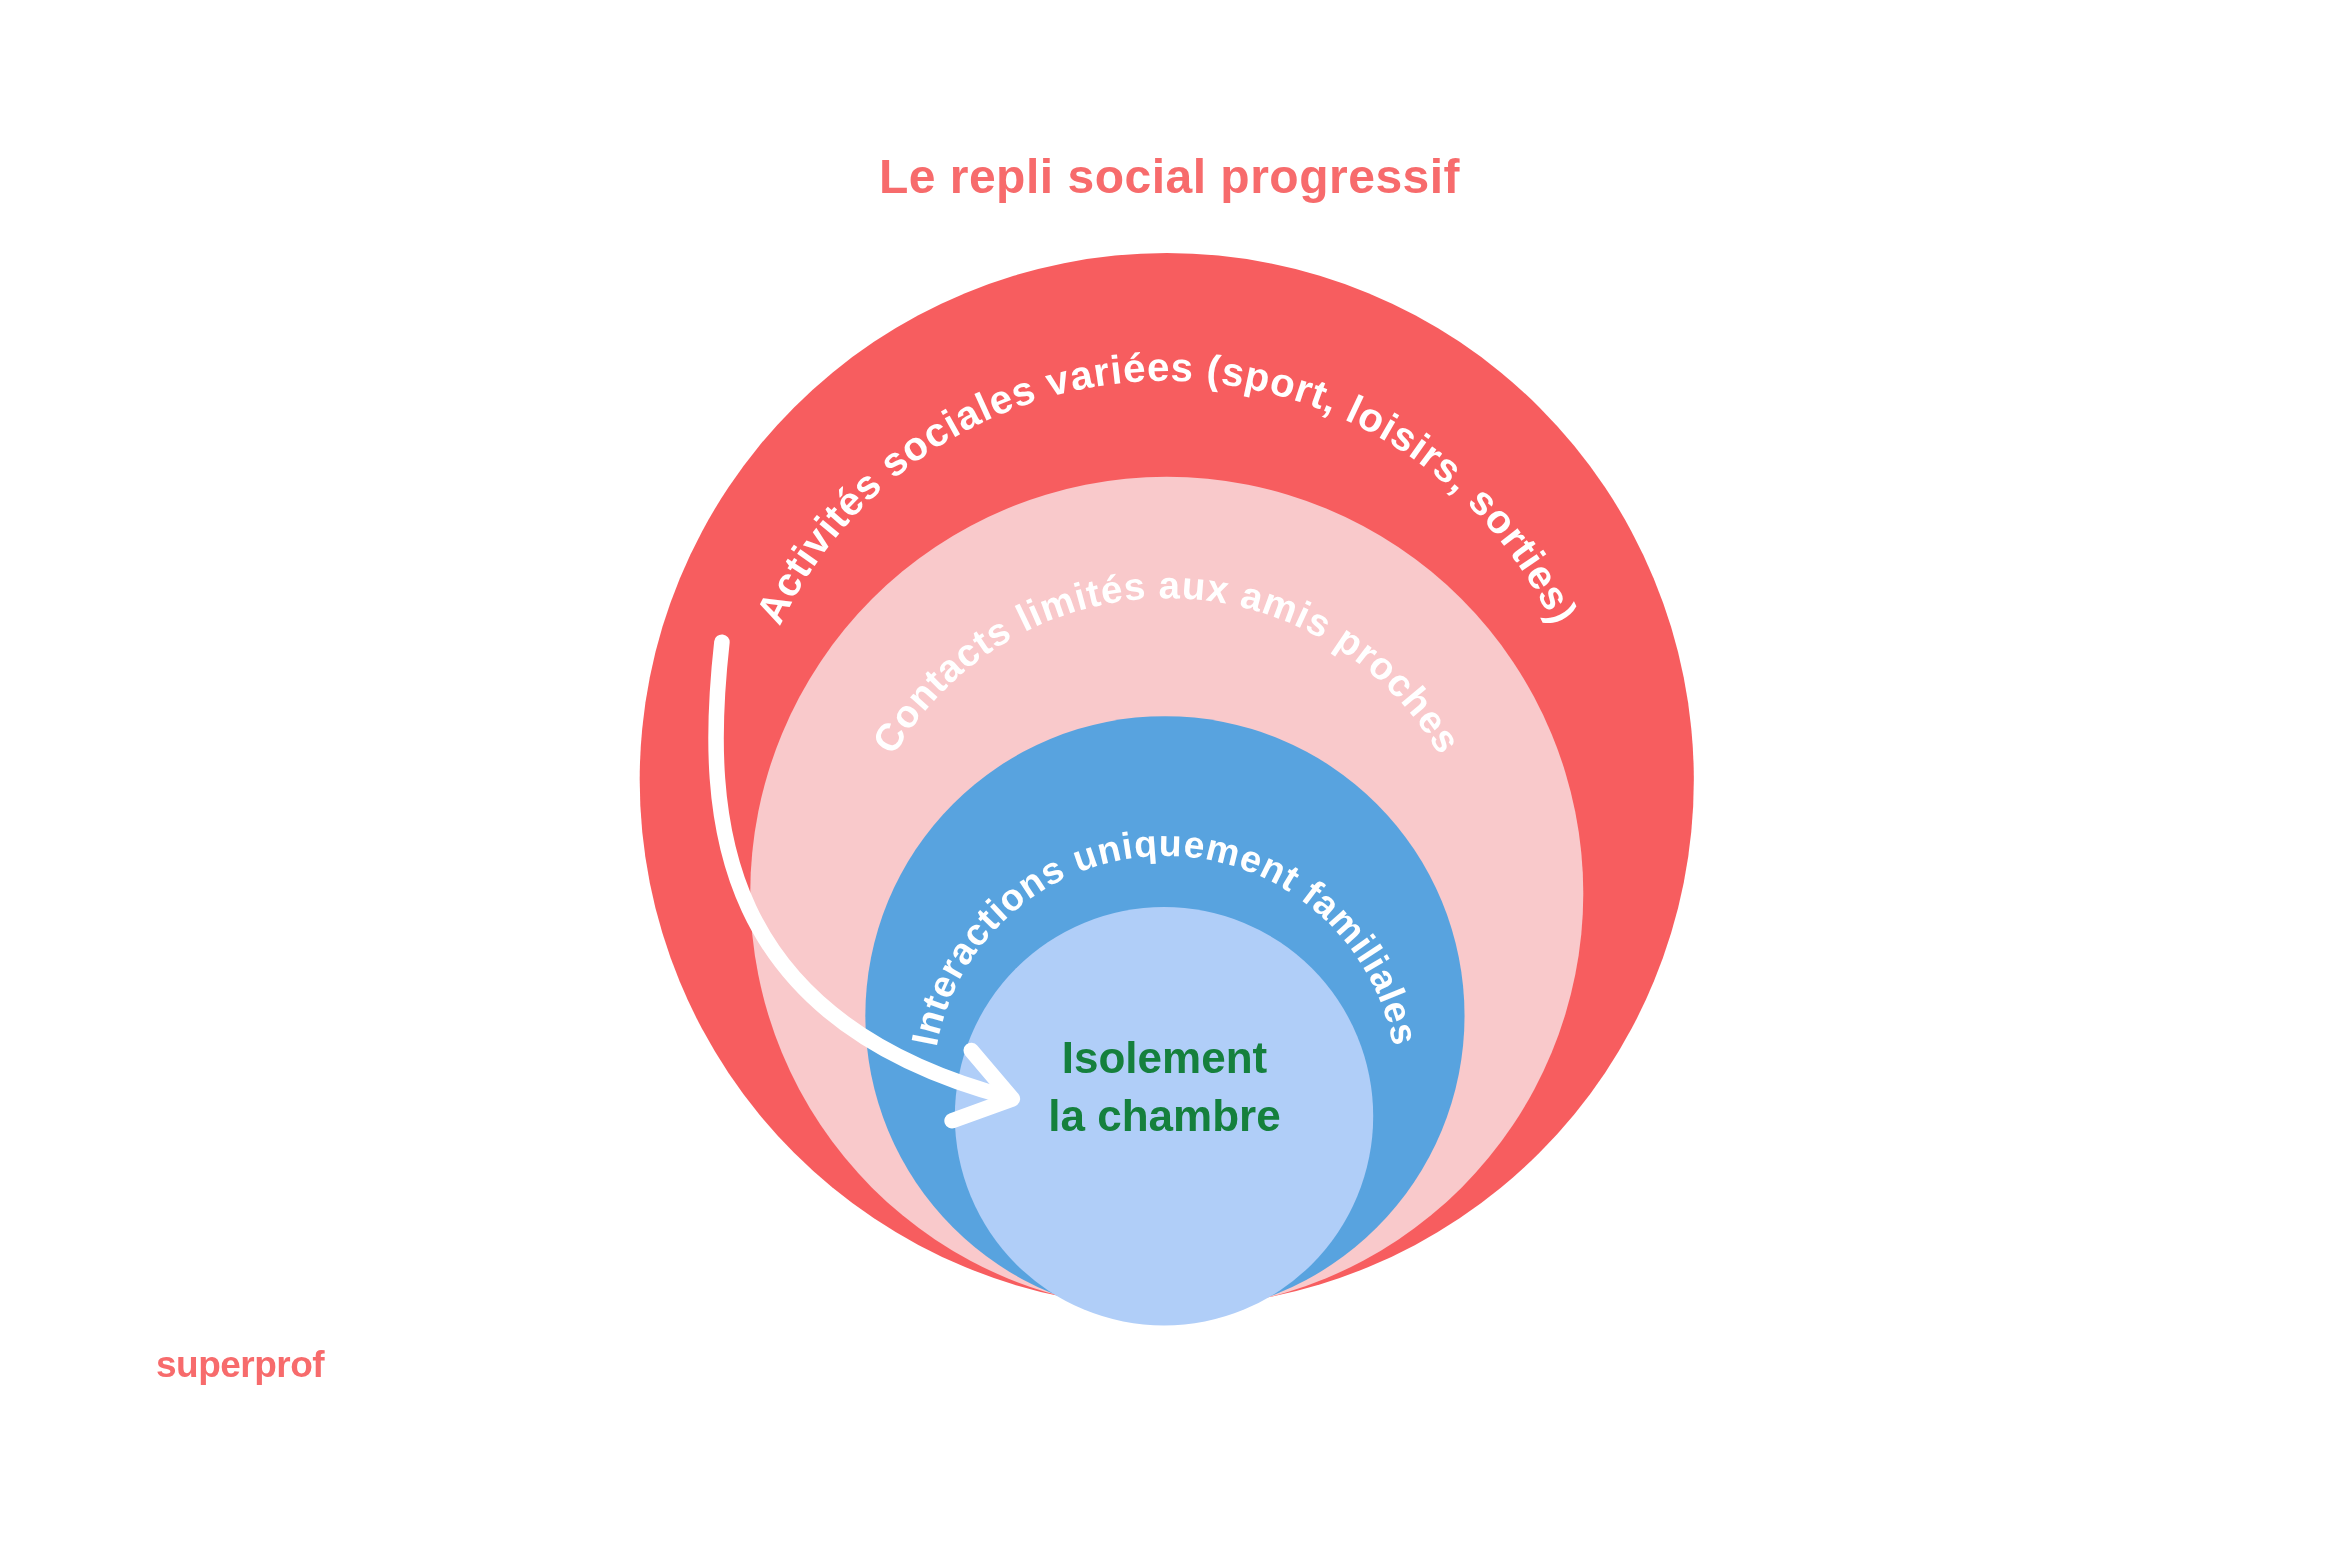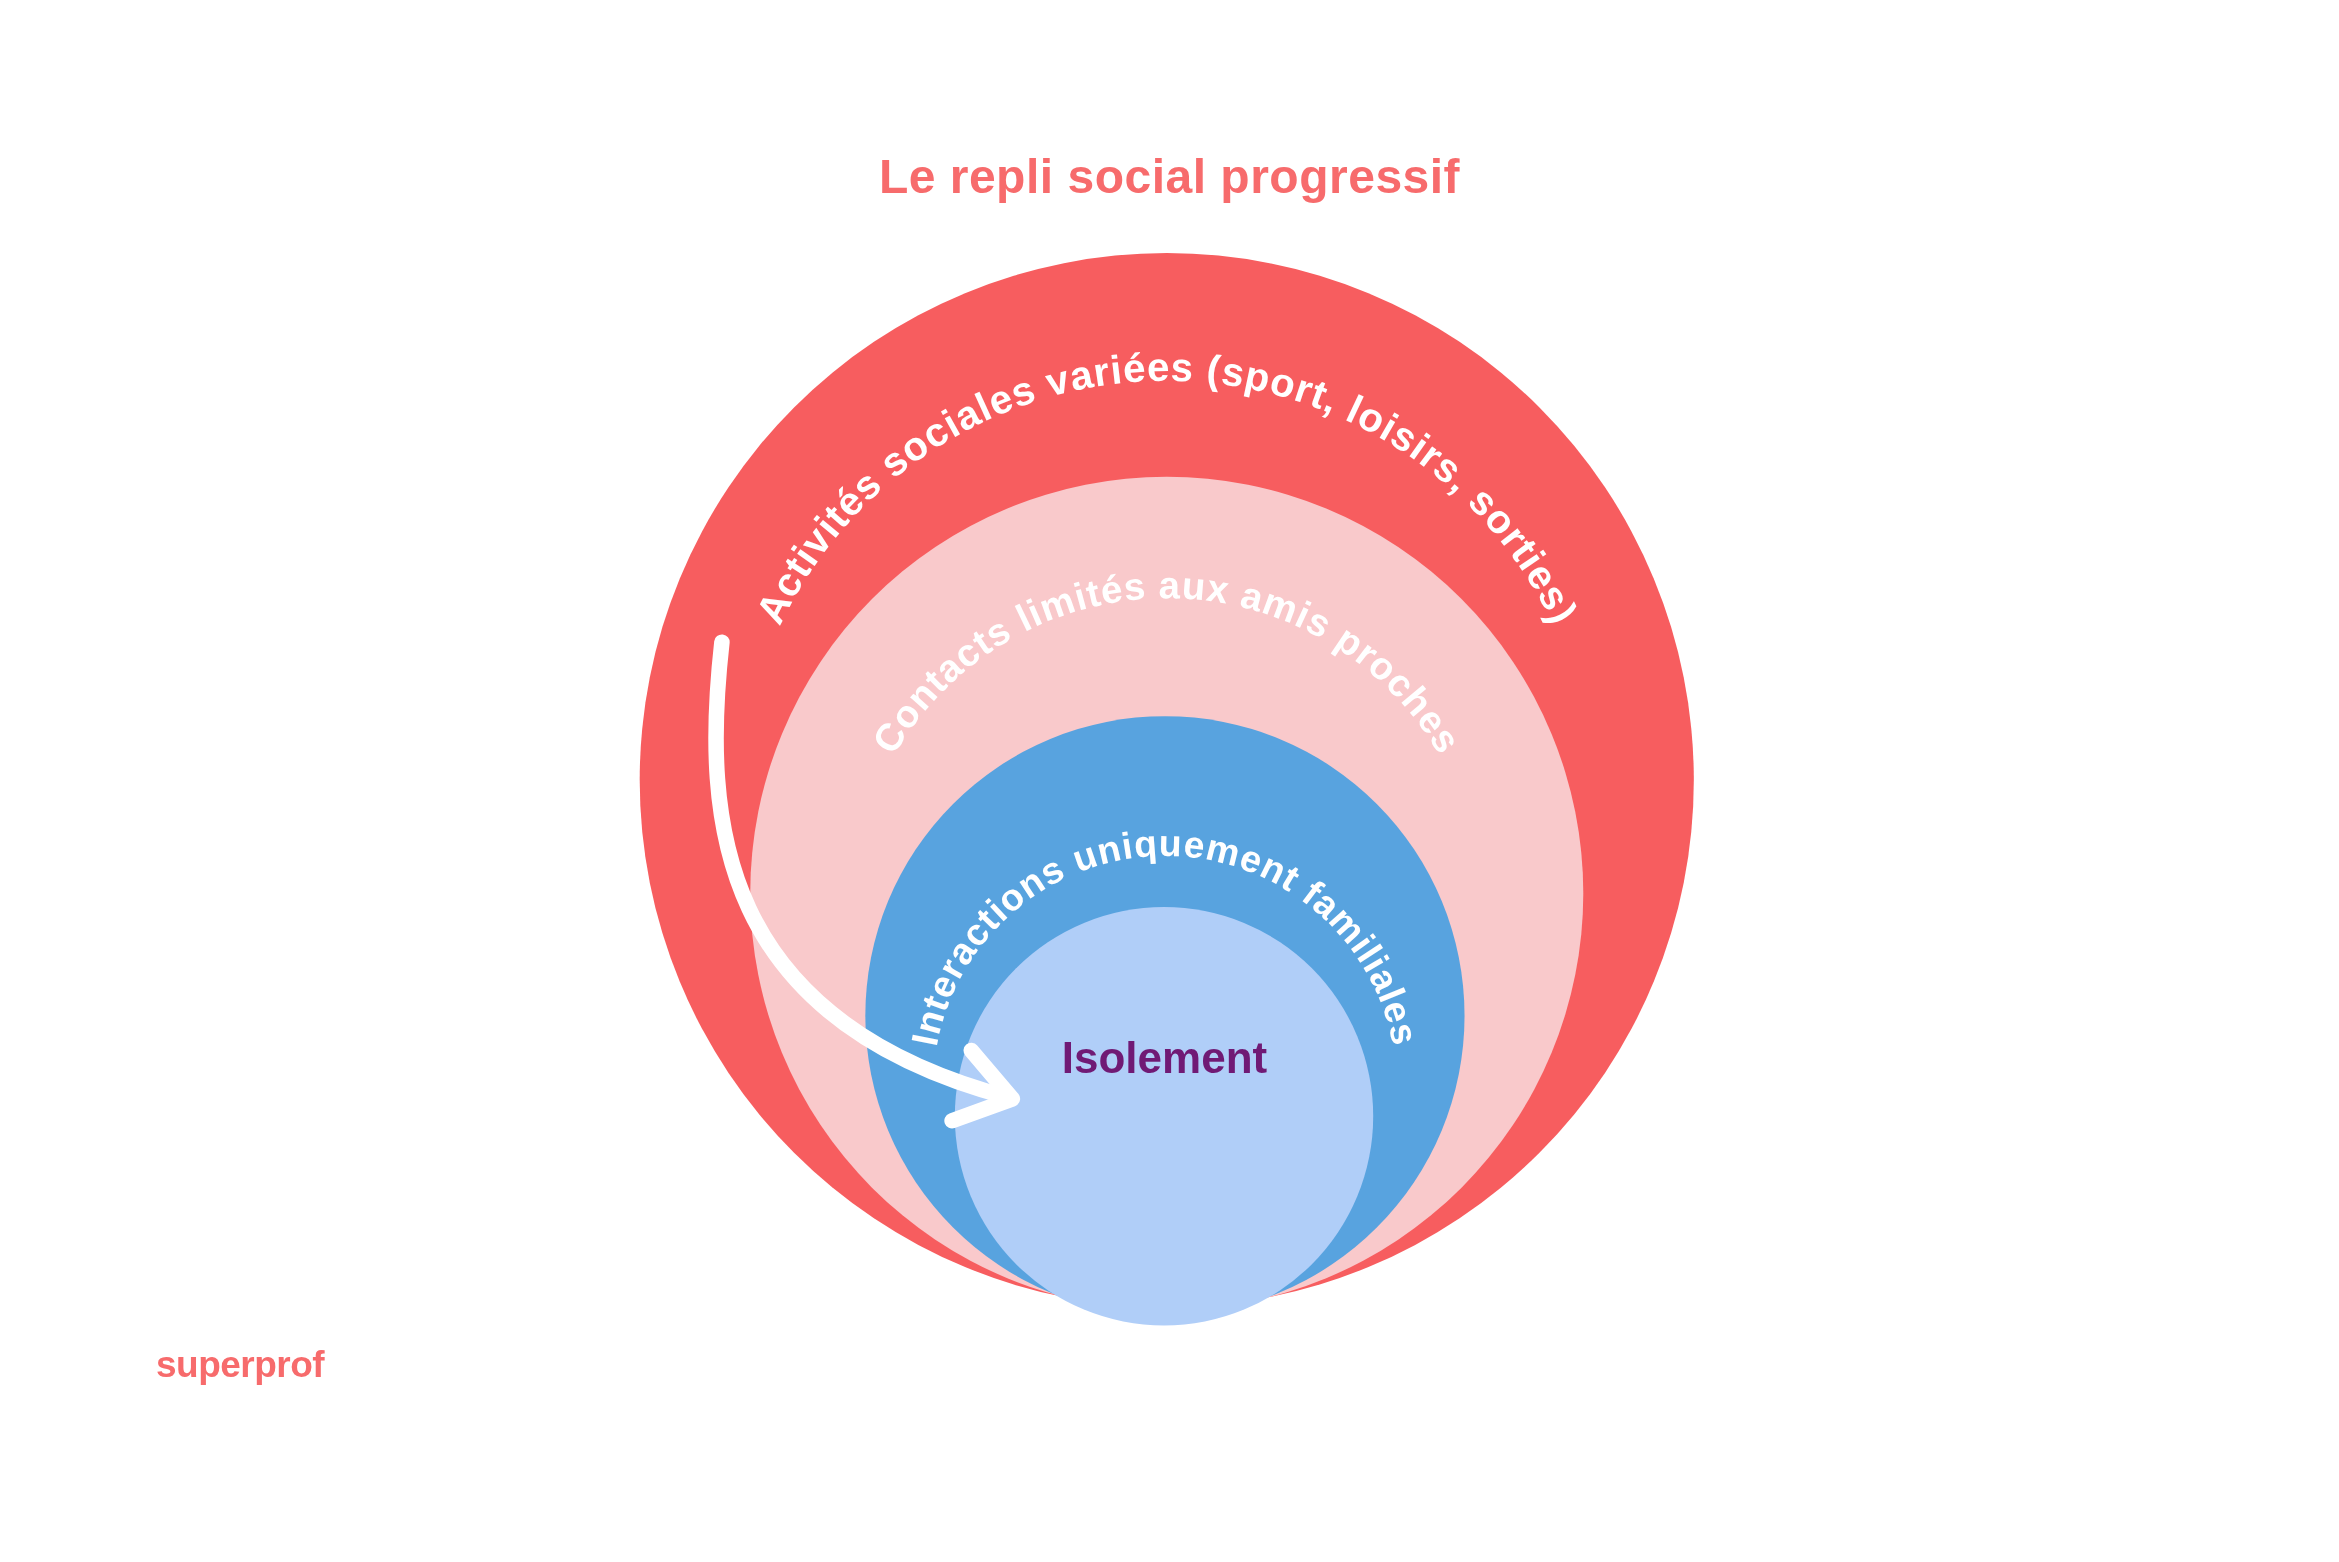--- a/index.html
+++ b/index.html
@@ -46,21 +46,21 @@
   .ring-label.blue-ring { font-size: 41px; }
   .inner-label {
     position: absolute;
     left: 936px;
     top: 1029px;
     width: 457px;
     text-align: center;
     font-size: 44px;
     line-height: 58px;
     font-weight: 700;
-    color: #701a75;
+    color: #15803d;
   }
   .inner-label div { white-space: nowrap; }
   .brand-logo {
     position: absolute;
     left: 156px;
     top: 1344px;
     font-size: 37px;
     font-weight: 700;
     color: #F76B6C;
     letter-spacing: -0.5px;
@@ -102,18 +102,19 @@
     </text>
 
     <g>
       <path d="M 790 703 C 768 900 786 1118 1106 1202" stroke="#FFFFFF" stroke-width="17" fill="none" stroke-linecap="round"></path>
       <path d="M 1063 1150 L 1108 1203 L 1042 1227" stroke="#FFFFFF" stroke-width="17" fill="none" stroke-linecap="round" stroke-linejoin="round"></path>
     </g>
   </svg>
 
   <div class="inner-label">
     <div>Isolement</div>
+    <div>la chambre</div>
   </div>
 
   <div class="brand-logo">superprof</div>
 
 </div>
 
 
 </body></html>

